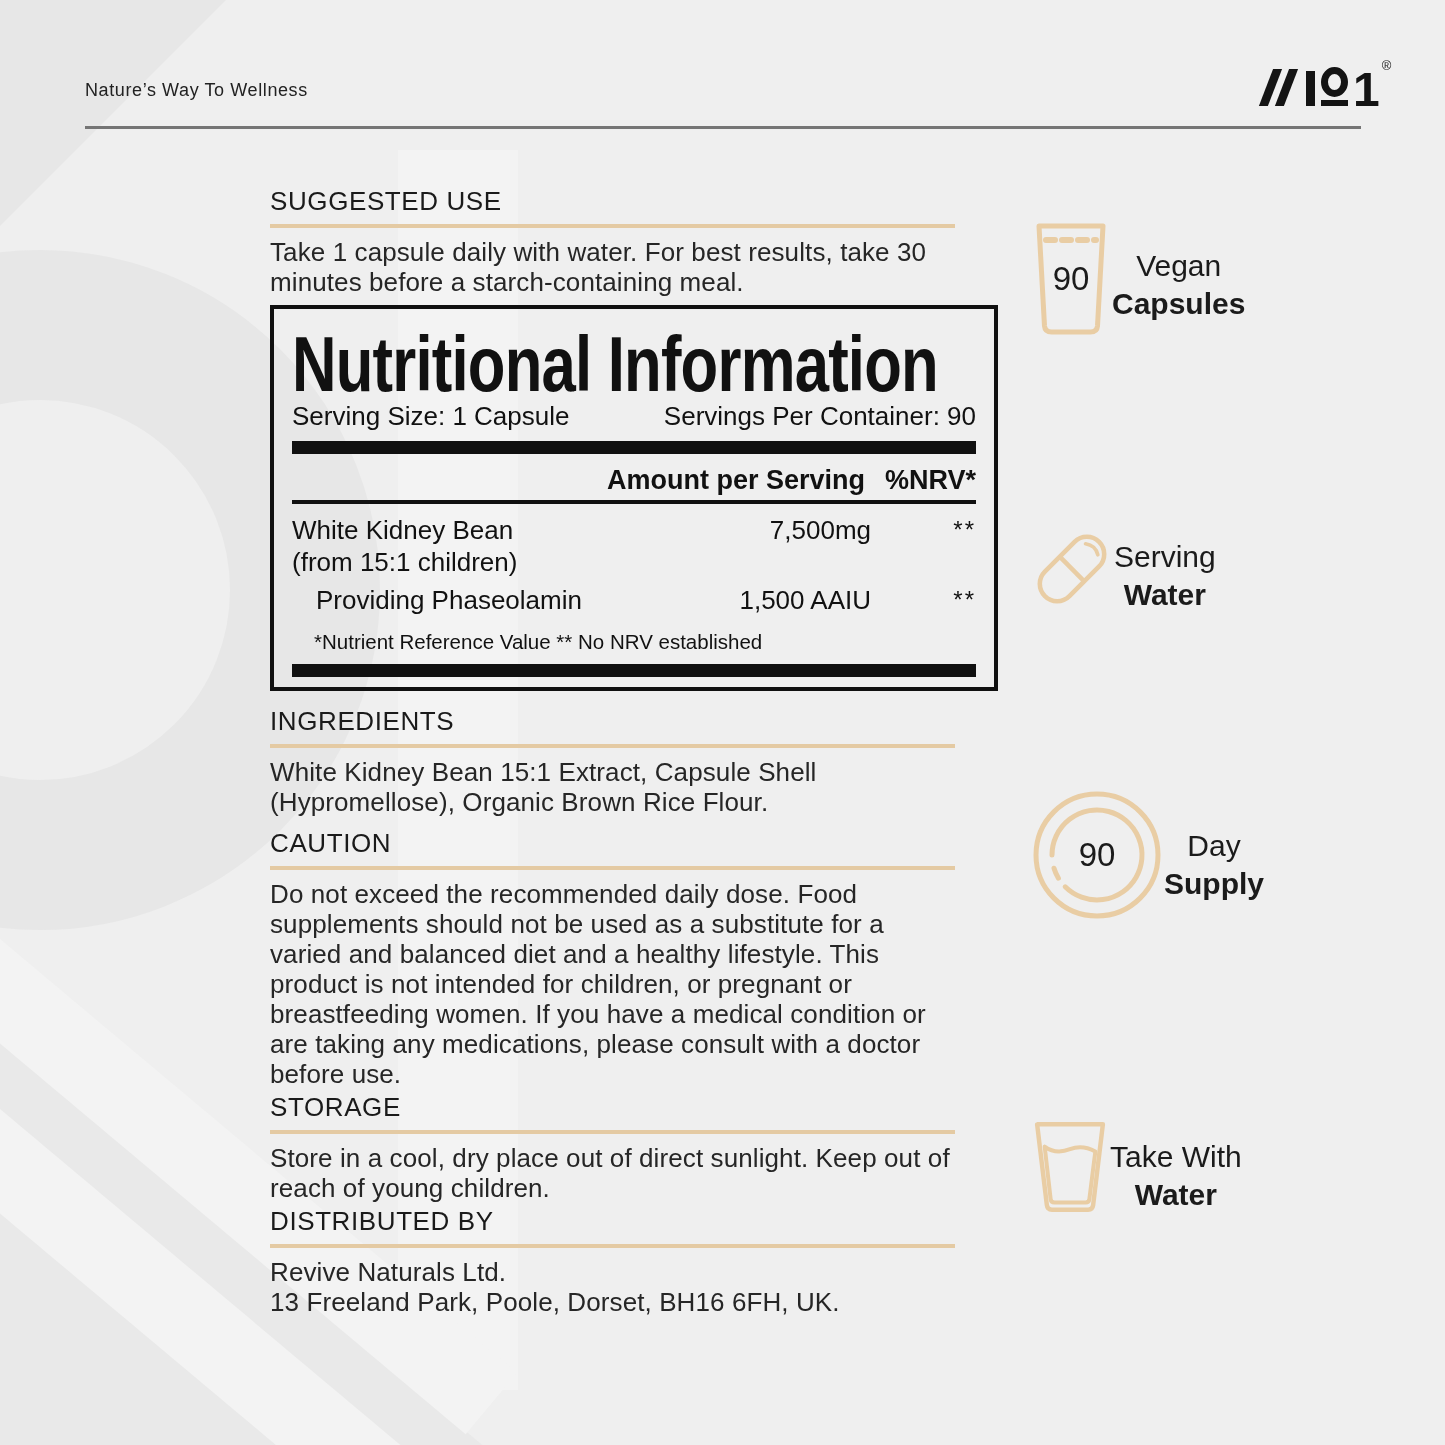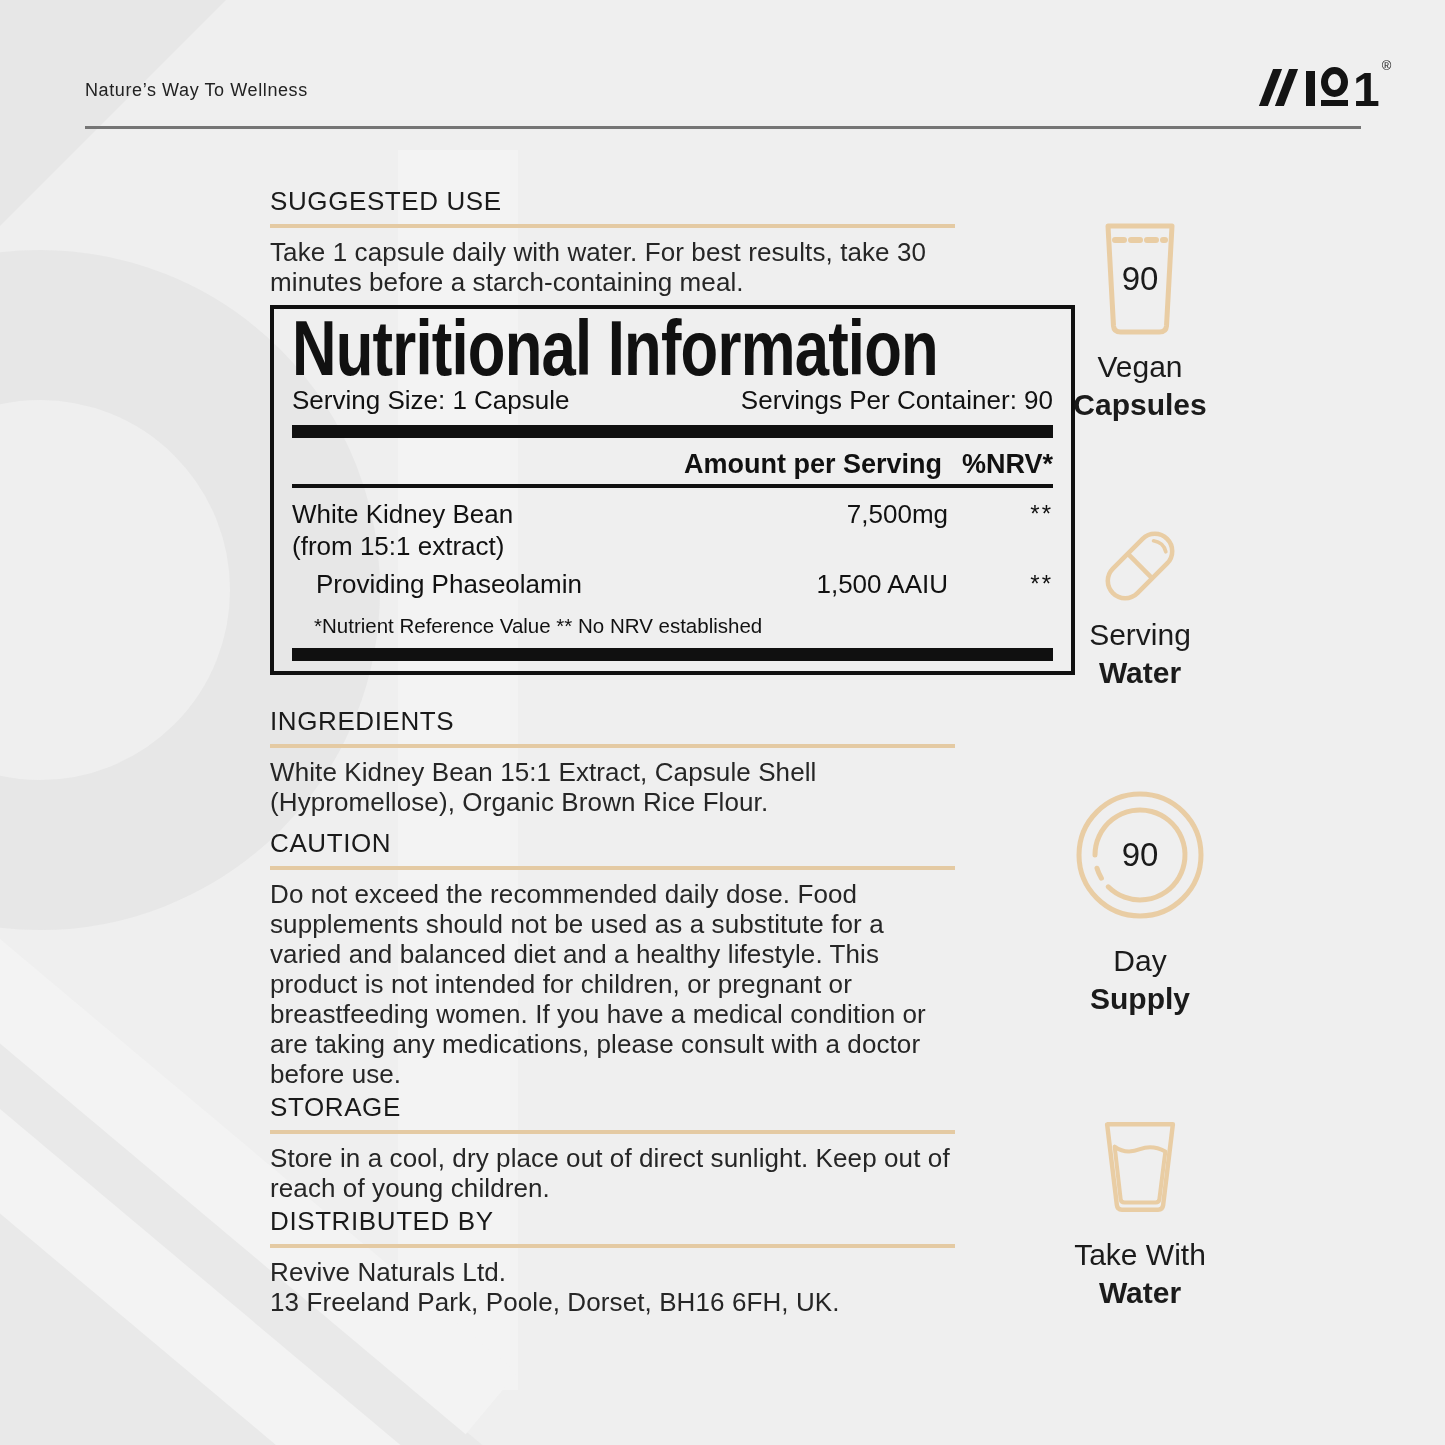--- a/index.html
+++ b/index.html
@@ -28,42 +28,42 @@
   .lg-one{font-size:48px;line-height:33px;font-weight:700;color:#141414;letter-spacing:-1px;}
   .lg-reg{font-size:13px;color:#141414;align-self:flex-start;margin-left:3px;margin-top:-4px;}
 
   
   .sec{left:270px;width:685px;color:#1a1a1a;}
   .sec-title{font-size:26px;letter-spacing:.6px;color:#1a1a1a;}
   .sec-rule{height:4px;background:#e4caa3;margin-top:7px;}
   .sec-body{margin-top:9px;font-size:26px;line-height:30px;color:#262626;letter-spacing:.1px;}
 
   
-  .nbox{left:270px;top:305px;width:805px;border:4px solid #101010;box-sizing:border-box;padding:6px 18px 10px;color:#111;}
+  .nbox{left:270px;top:305px;width:728px;border:4px solid #101010;box-sizing:border-box;padding:22px 18px 10px;color:#111;}
   .ntitle{font-weight:700;font-size:78px;line-height:66px;letter-spacing:-1px;white-space:nowrap;transform:scaleX(.79);transform-origin:left center;}
   .nserv{display:flex;justify-content:space-between;font-size:26px;margin-top:4px;align-items:center;}
   .nbar{height:13px;background:#101010;margin-top:9px;}
   .nbar.bottom{margin-top:9px;}
   .nhead{display:flex;justify-content:flex-end;font-weight:700;font-size:27px;margin-top:11px;}
   .nhead .gap{margin-left:20px;text-align:center;}
   .nline{height:4px;background:#101010;margin-top:4px;}
   .nrow{display:flex;align-items:flex-start;font-size:26px;margin-top:11px;line-height:30px;}
   .nrow .nname{flex:1;}
   .nrow .nname.ind{padding-left:24px;}
   .nrow .nnrv{width:105px;text-align:right;font-size:24px;letter-spacing:2px;}
   .nsub{font-size:26px;line-height:30px;margin-top:2px;}
   .nfoot{margin-top:14px;padding-left:22px;font-size:20.5px;line-height:26px;}
 
   
-  .badge{position:absolute;left:1030px;width:220px;display:flex;flex-direction:column;align-items:center;color:#1b1b1b;}
+  .badge{position:absolute;left:1030px;width:220px;display:flex;flex-direction:row;align-items:center;color:#1b1b1b;}
   .bicon{position:relative;line-height:0;}
   .bval{position:absolute;left:50%;top:50%;transform:translate(-50%,-52%);font-size:33px;font-weight:500;line-height:1;color:#1b1b1b;}
   .blab{text-align:center;font-size:30px;line-height:38px;}
   .blab .l2{font-weight:700;}
-  .m12{margin-top:12px}.m14{margin-top:8px}.m18{margin-top:18px}.m20{margin-top:20px}
+  .m12{margin-top:12px}.m14{margin-top:14px}.m18{margin-top:18px}.m20{margin-top:20px}
 </style>
 </head>
 <body>
 
 <div class="canvas">
 
   <div class="wm wm-corner"></div>
   <div class="wm wm-ring"></div>
   <div class="wm wm-stem"></div>
   <div class="wm wm-zone"></div>
@@ -100,21 +100,21 @@
     <div class="nhead">
       <span>Amount per Serving</span>
       <span class="gap">%NRV*</span>
     </div>
     <div class="nline"></div>
     <div class="nrow">
       <span class="nname">White Kidney Bean</span>
       <span class="namt">7,500mg</span>
       <span class="nnrv">**</span>
     </div>
-    <div class="nsub">(from 15:1 extract)</div>
+    <div class="nsub">(from 15:1 children)</div>
     <div class="nrow" style="margin-top:8px">
       <span class="nname ind">Providing Phaseolamin</span>
       <span class="namt">1,500 AAIU</span>
       <span class="nnrv">**</span>
     </div>
     <div class="nfoot">
       <div>*Nutrient Reference Value ** No NRV established</div>
     </div>
     <div class="nbar bottom"></div>
   </div>

